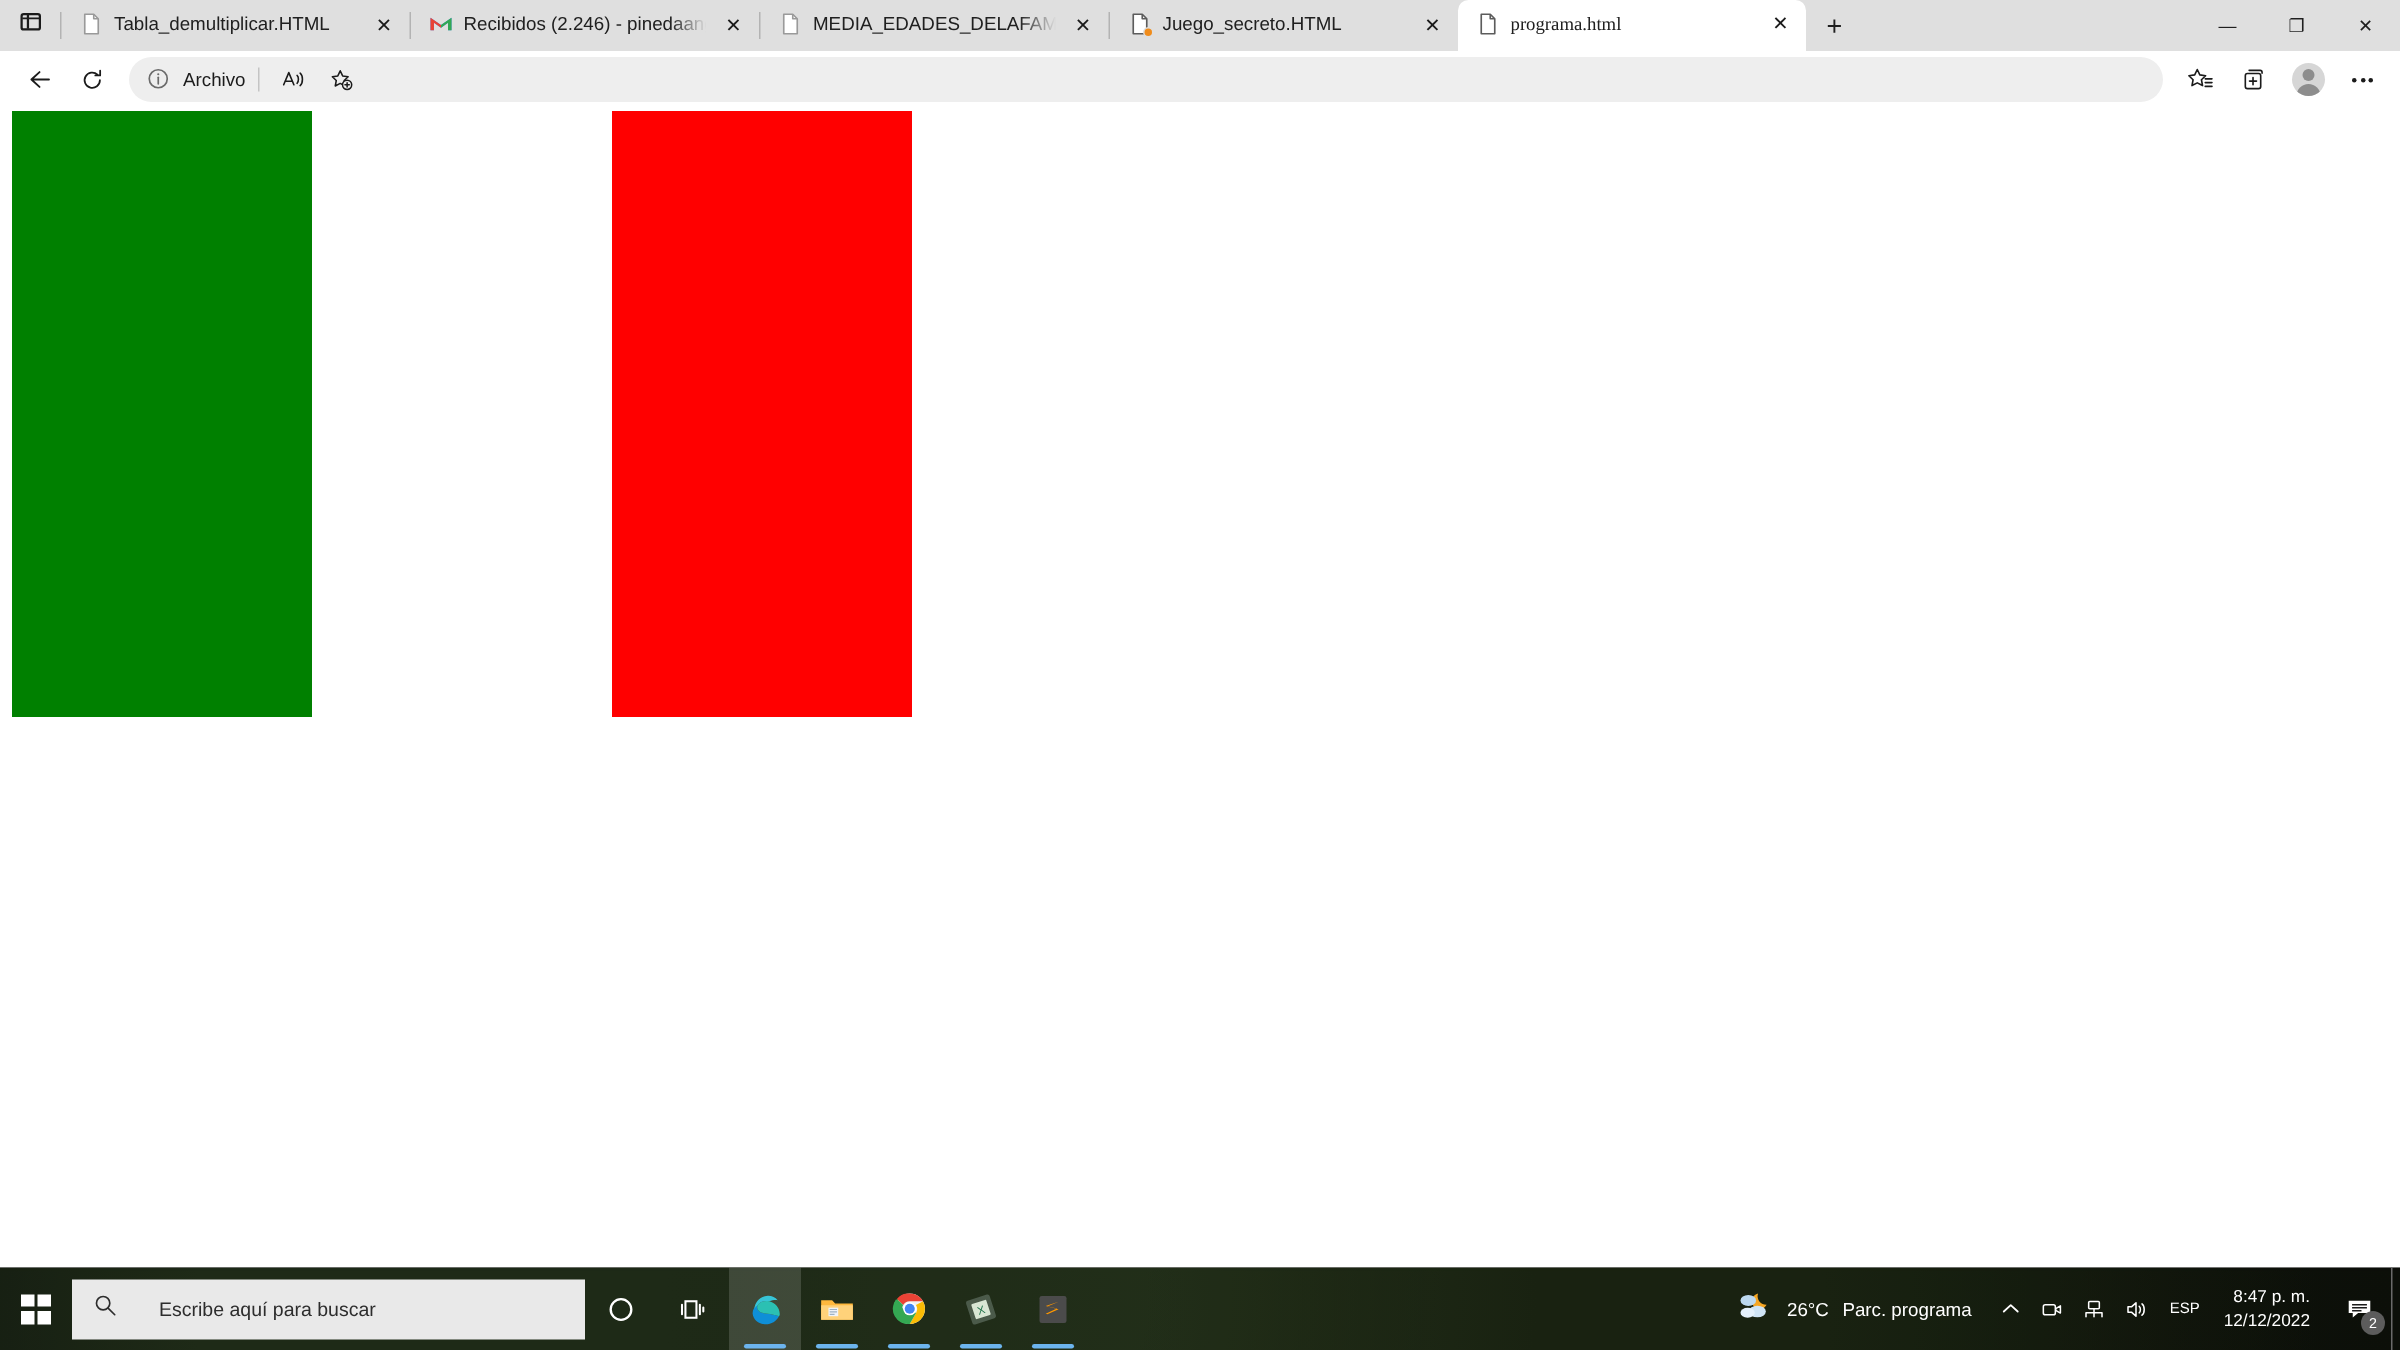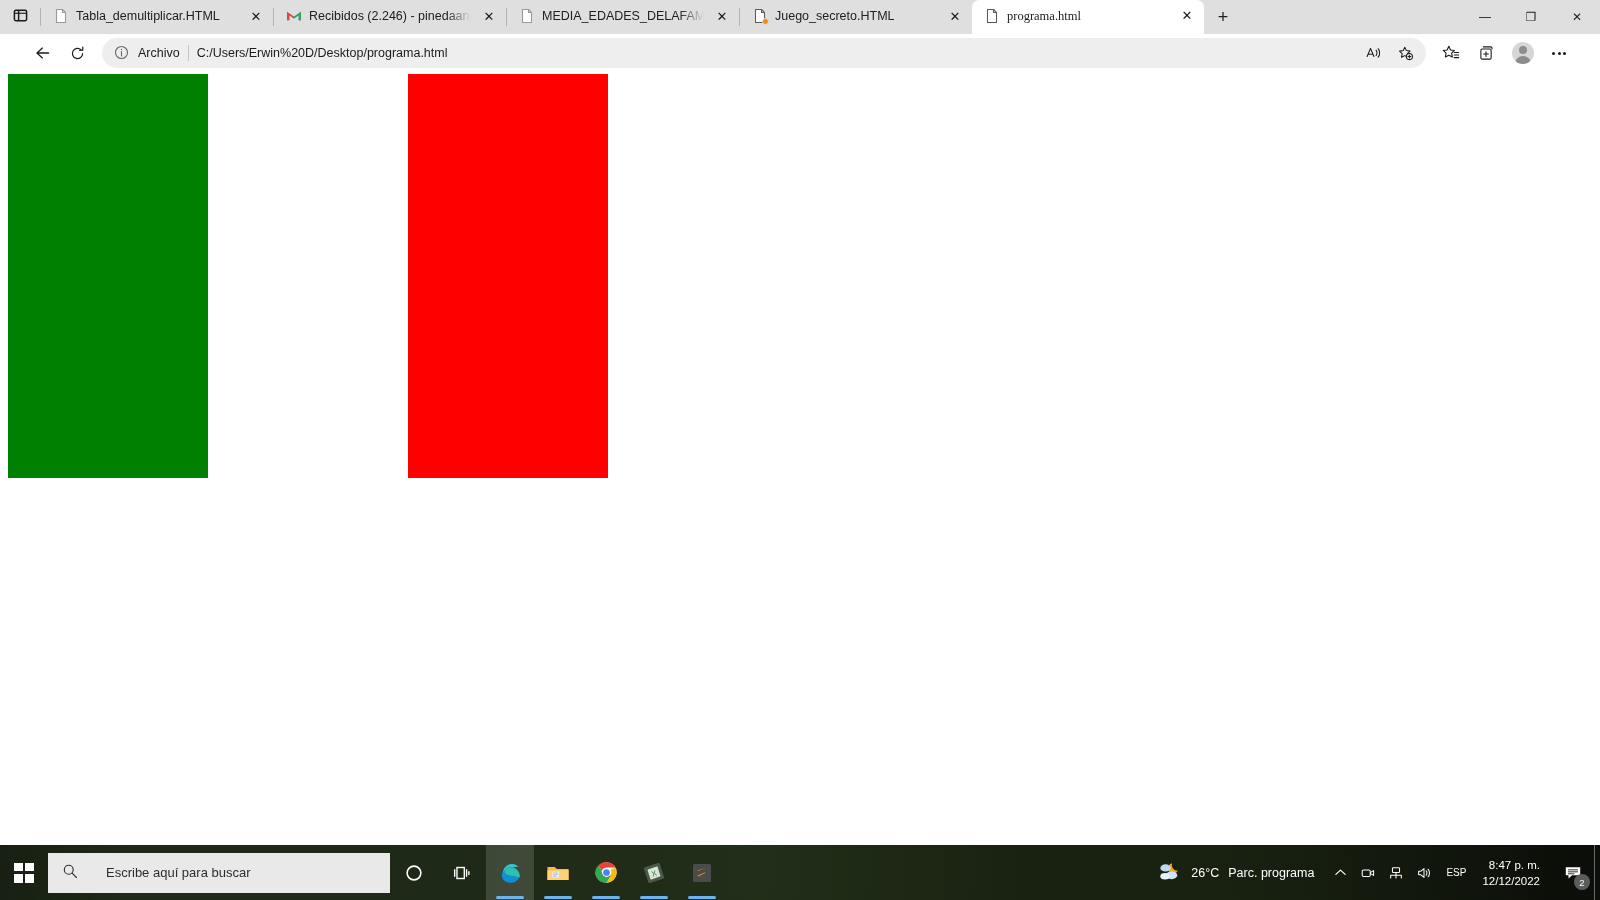--- a/index.html
+++ b/index.html
@@ -62,21 +62,21 @@
     justify-content: center; color: #1f1f1f; font-size: 12px;
   }
   .orange-dot {
     position: absolute; width: 7px; height: 7px; border-radius: 50%;
     background: #f08c1b; right: -1px; bottom: -1px; border: 1px solid #dfdfdf;
   }
 
   
   .toolbar {
     height: 38px; background: #ffffff; display: flex;
-    align-items: center; padding: 0 24px; gap: 2px;
+    align-items: center; padding: 0 8px; gap: 2px;
   }
   .nav-btn {
     width: 34px; height: 30px; display: flex; align-items: center;
     justify-content: center; border-radius: 4px; color: #1b1b1b; flex:0 0 auto;
   }
   .omnibox {
     flex: 1 1 auto; height: 30px; background: #eeeeee; border-radius: 15px;
     display: flex; align-items: center; padding: 0 6px 0 12px; margin: 0 6px;
     gap: 8px; min-width: 0;
   }
@@ -297,21 +297,20 @@
     <div class="omnibox">
       <span class="omni-info">
         <svg width="15" height="15" viewBox="0 0 16 16">
           <circle cx="8" cy="8" r="6.4" fill="none" stroke="#6b6b6b" stroke-width="1.2"></circle>
           <circle cx="8" cy="4.8" r="0.75" fill="#6b6b6b"></circle>
           <path d="M8 7v4.6" stroke="#6b6b6b" stroke-width="1.2" stroke-linecap="round"></path>
         </svg>
       </span>
       <span class="omni-scheme">Archivo</span>
       <span class="omni-divider"></span>
-      <span class="omni-url">C:/Users/Erwin%20D/Desktop/programa.html</span>
       <span class="omni-actions">
         <span class="omni-btn">
           <svg width="17" height="17" viewBox="0 0 20 20">
             <path d="M2.5 13.5L6.5 4l4 9.5M3.9 10.8h5.2" fill="none" stroke="#1b1b1b" stroke-width="1.25" stroke-linecap="round" stroke-linejoin="round"></path>
             <path d="M13 6.2c1.4 1.1 1.4 5 0 6.2M15.4 4.4c2.4 1.8 2.4 8 0 9.8" fill="none" stroke="#1b1b1b" stroke-width="1.25" stroke-linecap="round"></path>
           </svg>
         </span>
         <span class="omni-btn">
           <svg width="17" height="17" viewBox="0 0 20 20">
             <path d="M9.2 2.6l1.9 4 4.3.6-3.1 3 .8 4.3-3.9-2-3.9 2 .8-4.3-3.1-3 4.3-.6z" fill="none" stroke="#1b1b1b" stroke-width="1.2" stroke-linejoin="round"></path>

